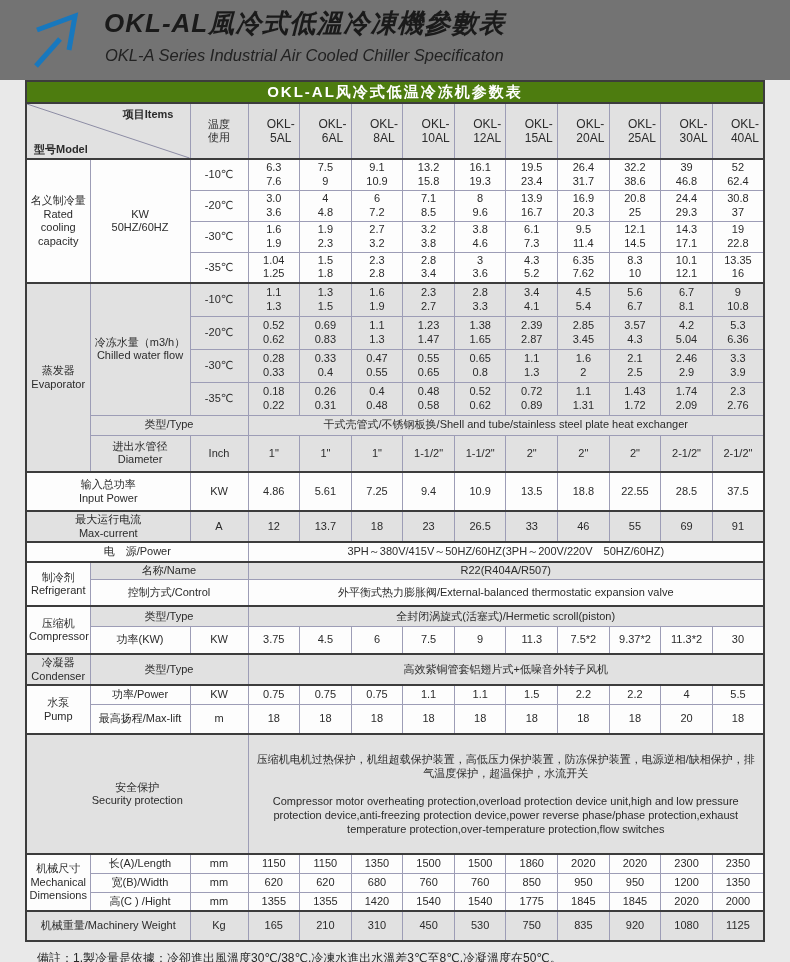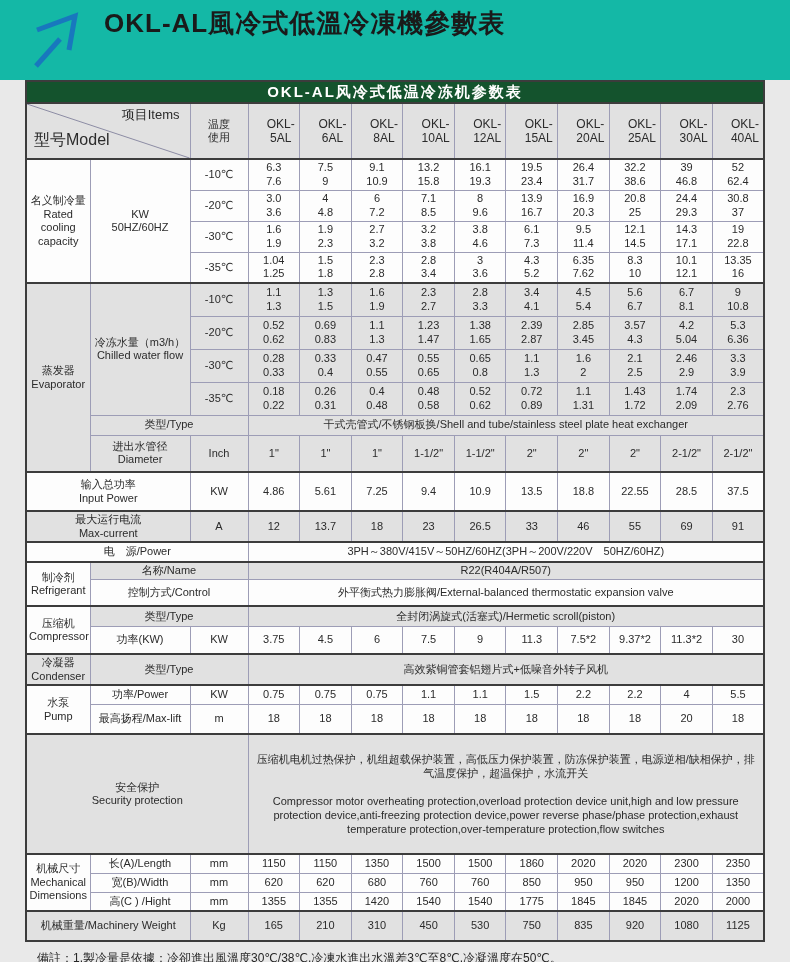--- a/index.html
+++ b/index.html
@@ -4,21 +4,21 @@
 <style>
   * { margin:0; padding:0; box-sizing:border-box; }
   html,body { width:790px; }
   body {
     height:962px;
     background:#e9e9e9;
     font-family:"Liberation Sans","DejaVu Sans",sans-serif;
     color:#2b2b2b;
     overflow:hidden;
   }
-  .tophead { height:80px; background:#14b8a6; position:relative; }
+  .tophead { height:80px; background:#737373; position:relative;font-style:italic; }
   .logo { position:absolute; left:34px; top:10px; }
   .title-zh { position:absolute; left:104px; top:6px; font-size:26px; font-weight:bold; color:#1a1a1a; letter-spacing:1px; white-space:nowrap; }
   .title-en { position:absolute; left:105px; top:46px; font-size:16.5px; color:#222; white-space:nowrap; }
 
   table {
     border-collapse:collapse; table-layout:fixed;
     width:740px; margin-left:25px;
     border:2px solid #3c3c3c;
     background:#fdfdfd;
   }
@@ -26,44 +26,45 @@
     border:1px solid #9d9db6;
     font-weight:normal; text-align:center; vertical-align:middle;
     white-space:pre-line; overflow:hidden;
     font-size:11px; line-height:13.5px; padding:1px 2px;
     color:#2b2b2b;
   }
   tr.sec > th, tr.sec > td { border-top:2px solid #3c3c3c; }
   tr.gr > th, tr.gr > td { background:#e1e1e1; }
   tr.gr > .wo { background:#fdfdfd; }
   .bar {
-    background:#14532d; border:1px solid #29abe2;
+    background:#4d7c0f; border:1px solid #29abe2;
     color:#fff; font-size:15px; font-weight:bold; letter-spacing:2px;margin-top:26px;
   }
   .mh { font-size:12px; line-height:14px;padding-left:16px; }
   .corner { position:relative; padding:0; }
   .corner svg.diag { position:absolute; left:0; top:0; width:100%; height:100%; }
-  .c-model { position:absolute; left:7px; bottom:12px; font-size:16px; }
-  .c-items { position:absolute; right:10px; top:4px; font-size:13px; }
+  .c-model { position:absolute; left:7px; bottom:2px; font-size:11px;font-weight:bold; }
+  .c-items { position:absolute; right:16px; top:4px; font-size:11px;font-weight:bold; }
   .sectext { text-align:center; padding:3px 8px; font-size:11px; line-height:14px; }
   .notes { margin:7px 25px 0 25px; }
   .nz { font-size:12px; line-height:19px; color:#262626;margin-left:12px; }
   .ind1 { padding-left:33px; }
 </style>
 </head>
 <body>
 
 <div class="sheet">
 
   <div class="tophead">
     <svg class="logo" width="48" height="58" viewBox="0 0 48 58">
       <polyline points="3,20 41,6 35,40" fill="none" stroke="#1878be" stroke-width="5"></polyline>
       <line x1="2" y1="56" x2="26" y2="29" stroke="#1878be" stroke-width="5"></line>
     </svg>
     <div class="title-zh">OKL-AL風冷式低溫冷凍機參數表</div>
+    <div class="title-en">OKL-A Series Industrial Air Cooled Chiller Specificaton</div>
   </div>
 
   <table>
     <colgroup>
       <col style="width:64px">
         <col style="width:100px">
         <col style="width:58px">
         <col span="10">
     </colgroup>
 

